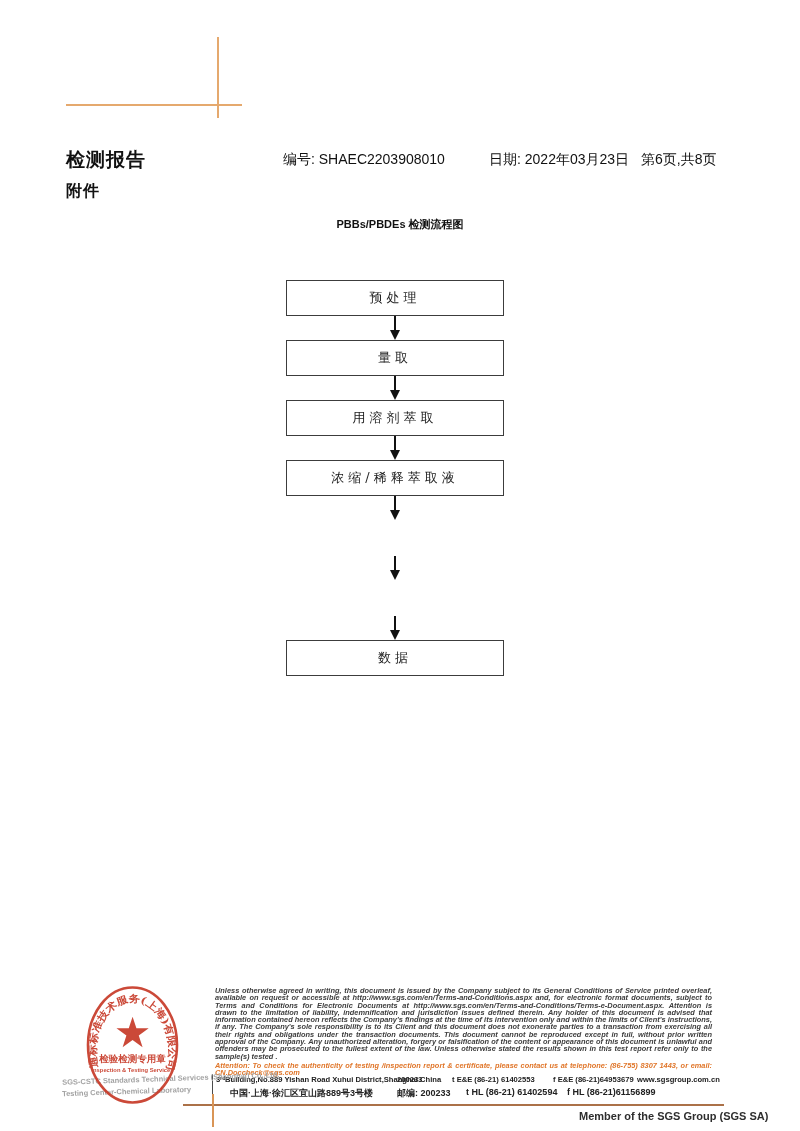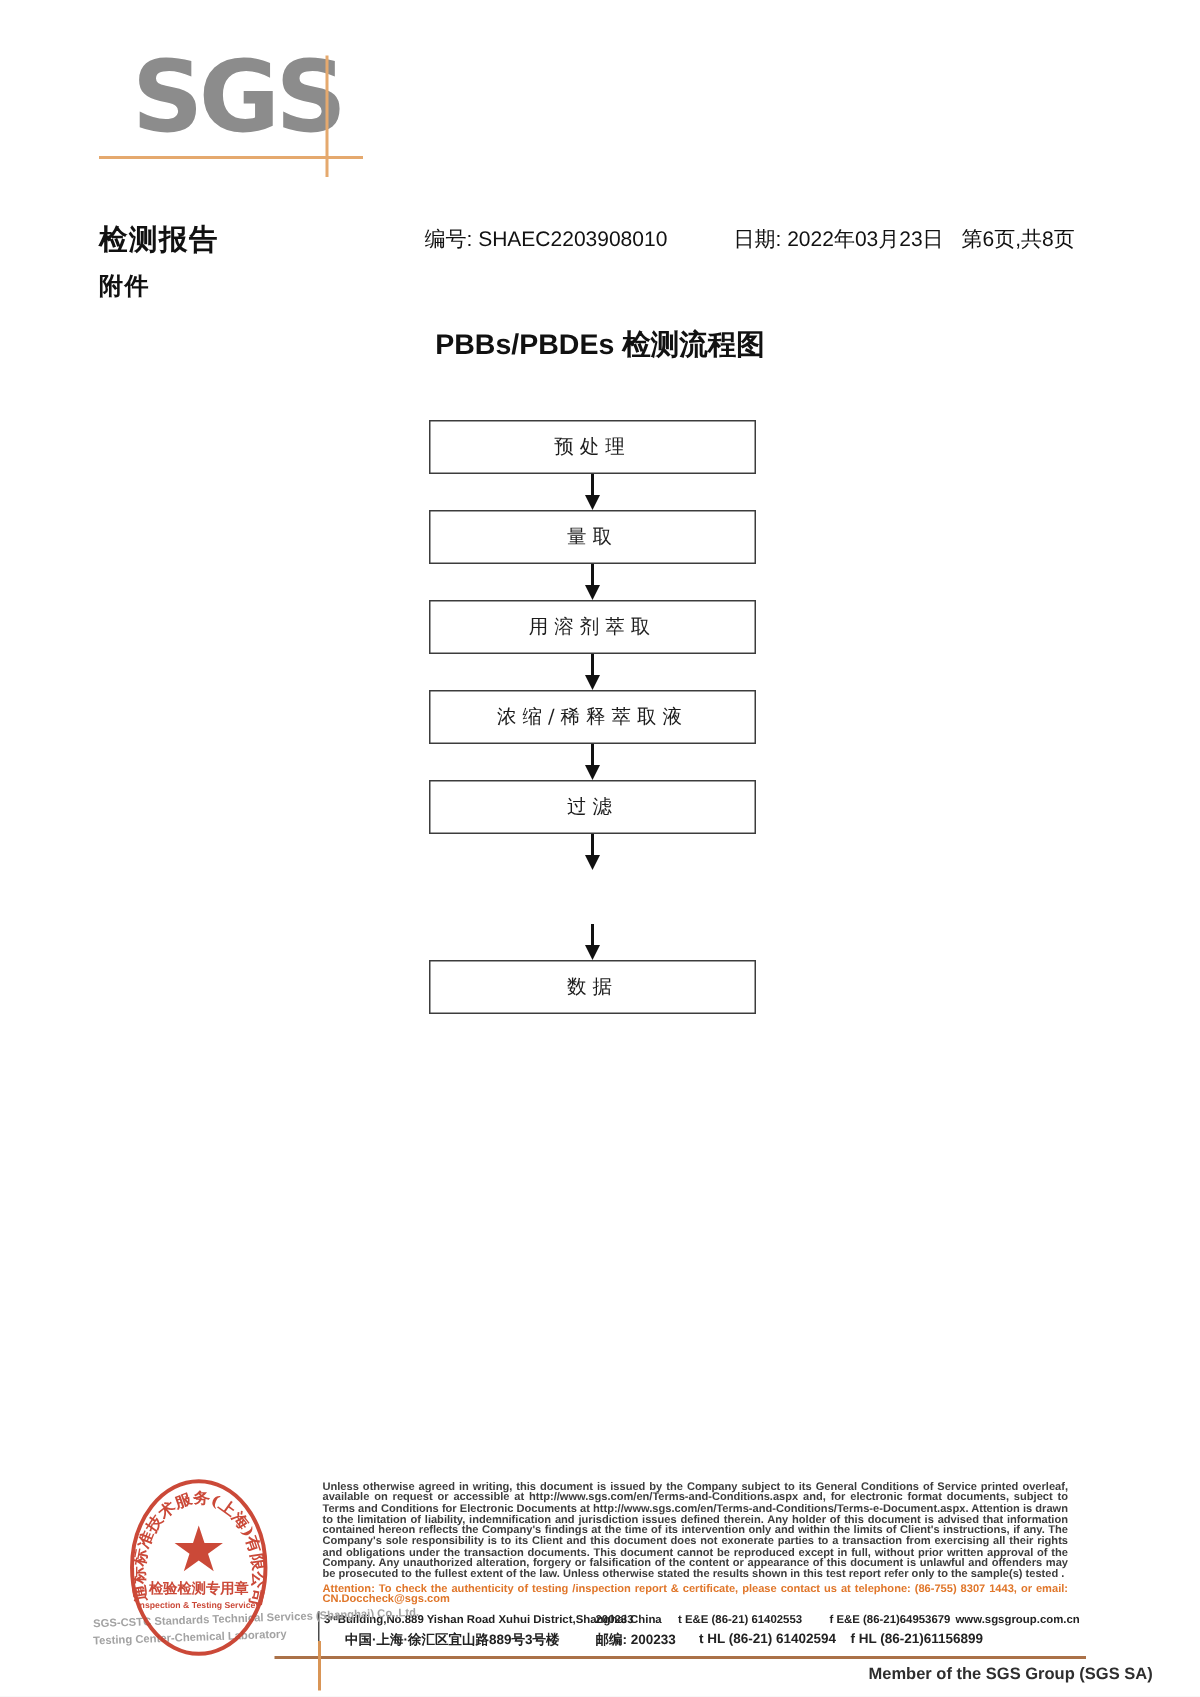--- a/index.html
+++ b/index.html
@@ -19,34 +19,34 @@
   }
   .logo-hline { position:absolute; left:66px; top:104px; width:176px; height:2px; background:#e5a96e; }
   .logo-vline { position:absolute; left:217px; top:37px; width:2px; height:81px; background:#e5a96e; }
   
   .hdr-title { position:absolute; left:66px; top:147px; font-size:19px; font-weight:bold; letter-spacing:1px; }
   .hdr-no    { position:absolute; left:283px; top:151px; font-size:14px;text-align:center; }
   .hdr-date  { position:absolute; left:489px; top:151px; font-size:14px; }
   .hdr-page  { position:absolute; left:641px; top:151px; font-size:14px; }
   .hdr-attachment { position:absolute; left:66px; top:181px; font-size:16px; font-weight:bold; letter-spacing:1px; }
   
-  .fc-title { position:absolute; left:0; right:0; top:217px; text-align:center; font-size:19px; font-weight:bold; }
+  .fc-title { position:absolute; left:0; right:0; top:217px; text-align:center; font-size:11px; font-weight:bold; }
   .fbox {
     position:absolute; left:286px; width:218px; height:36px;
     border:1px solid #3c3c3c; background:#fff;
     display:flex; align-items:center; justify-content:center;
     font-family:"DejaVu Serif","Liberation Serif",serif;
     font-size:13px; letter-spacing:4px; color:#1c1c1c;
   }
   .arrow { position:absolute; left:389px; width:12px; height:24px; }
   .arrow::before { content:""; position:absolute; left:5px; top:0; width:2px; height:15px; background:#111; }
   .arrow::after  { content:""; position:absolute; left:1px; top:14px; width:0; height:0;
                    border-left:5px solid transparent; border-right:5px solid transparent; border-top:10px solid #111; }
   
-  .legal-block { position:absolute; left:215px; top:987px; width:497px; }
+  .legal-block { position:absolute; left:215px; top:987px; width:497px;font-style:italic; }
   .legal-text {
     font-size:7.4px; line-height:7.3px; font-weight:600; color:#3d3d3d;
     text-align:justify; letter-spacing:0;
   }
   .attention-text {
     margin-top:2px; font-size:7.4px; line-height:7.5px; font-weight:700; color:#e0762a;
     text-align:justify;
   }
   
   .addr-vline-black { position:absolute; left:212px; top:1074px; width:1px; height:23px; background:#4a4a4a; }
@@ -63,21 +63,20 @@
   }
   .company-gray.l1 { top:1074px; }
   .company-gray.l2 { top:1087px; }
   .stamp-svg { position:absolute; left:84px; top:983px; width:97px; height:124px; z-index:2; opacity:0.92; }
 </style>
 </head>
 <body>
 
 <div class="page">
 
-  <div class="logo-text">SGS</div>
   <div class="logo-hline"></div>
   <div class="logo-vline"></div>
 
   <div class="hdr-title">检测报告</div>
   <div class="hdr-no">
     <span>编号:</span>
     <span>SHAEC2203908010</span>
   </div>
   <div class="hdr-date">
     <span>日期:</span>
@@ -89,21 +88,20 @@
   <div class="fc-title">PBBs/PBDEs 检测流程图</div>
 
   <div class="fbox" style="top:280px">预处理</div>
   <div class="arrow" style="top:316px"></div>
   <div class="fbox" style="top:340px">量取</div>
   <div class="arrow" style="top:376px"></div>
   <div class="fbox" style="top:400px">用溶剂萃取</div>
   <div class="arrow" style="top:436px"></div>
   <div class="fbox" style="top:460px">浓缩/稀释萃取液</div>
   <div class="arrow" style="top:496px"></div>
-  <div class="fbox" style="top:520px">过滤</div>
   <div class="arrow" style="top:556px"></div>
   <div class="arrow" style="top:616px"></div>
   <div class="fbox" style="top:640px">数据</div>
 
   <div class="company-gray l1">SGS-CSTC Standards Technical Services (Shanghai) Co.,Ltd.</div>
   <div class="company-gray l2">Testing Center-Chemical Laboratory</div>
 
   <svg class="stamp-svg" viewBox="0 0 97 124" xmlns="http://www.w3.org/2000/svg">
     <ellipse cx="48.5" cy="62" rx="44.5" ry="57.5" fill="none" stroke="#c73a28" stroke-width="2.6"></ellipse>
     <path id="ringPath" d="M 14 84 A 36.5 49 0 1 1 83 84" fill="none"></path>

